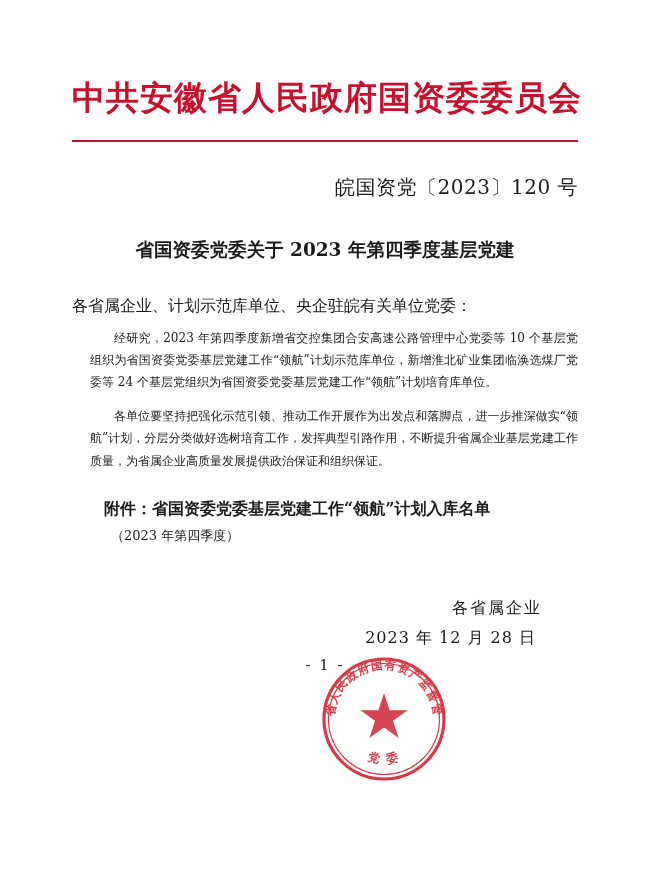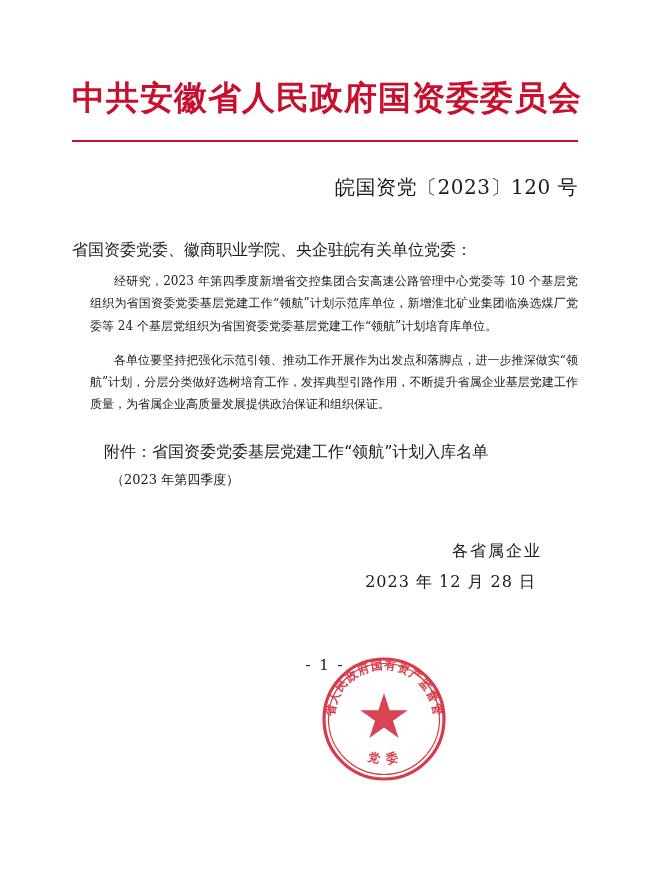--- a/index.html
+++ b/index.html
@@ -83,20 +83,21 @@
     text-align-last: left;
     margin-left: 18px;
   }
 
   
   .attachment {
     font-size: 16px;
     line-height: 1.9;
     margin-top: 22px;
     text-indent: 2em;
+    font-weight: bold;
   }
   .attachment-sub {
     font-size: 13px;
     line-height: 1.9;
     text-indent: 3em;
   }
 
   
   .sign-block {
     margin-top: 44px;
@@ -147,23 +148,24 @@
 <div class="page">
 
   <div class="masthead">
     <div class="masthead-title">中共安徽省人民政府国资委委员会</div>
     <div class="masthead-rule"></div>
   </div>
 
   <div class="doc-number">皖国资党〔2023〕120 号</div>
 
   <div class="doc-title">
-  </div>
-
-  <div class="salutation">省国资委党委、徽商职业学院、央企驻皖有关单位党委：</div>
+    <span class="doc-title-line">省国资委党委关于 2023 年第四季度基层党建</span>
+  </div>
+
+  <div class="salutation">各省属企业、计划示范库单位、央企驻皖有关单位党委：</div>
 
   <p class="para">经研究，2023 年第四季度新增省交控集团合安高速公路管理中心党委等 10 个基层党组织为省国资委党委基层党建工作“领航”计划示范库单位，新增淮北矿业集团临涣选煤厂党委等 24 个基层党组织为省国资委党委基层党建工作“领航”计划培育库单位。</p>
 
   <p class="para">各单位要坚持把强化示范引领、推动工作开展作为出发点和落脚点，进一步推深做实“领航”计划，分层分类做好选树培育工作，发挥典型引路作用，不断提升省属企业基层党建工作质量，为省属企业高质量发展提供政治保证和组织保证。</p>
 
   <div class="attachment">附件：省国资委党委基层党建工作“领航”计划入库名单</div>
   <div class="attachment-sub">（2023 年第四季度）</div>
 
   <div class="sign-block">
     <div class="sign-org">各省属企业</div>

